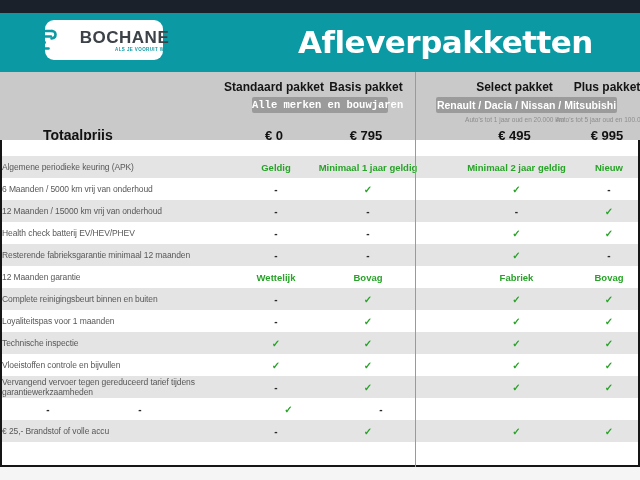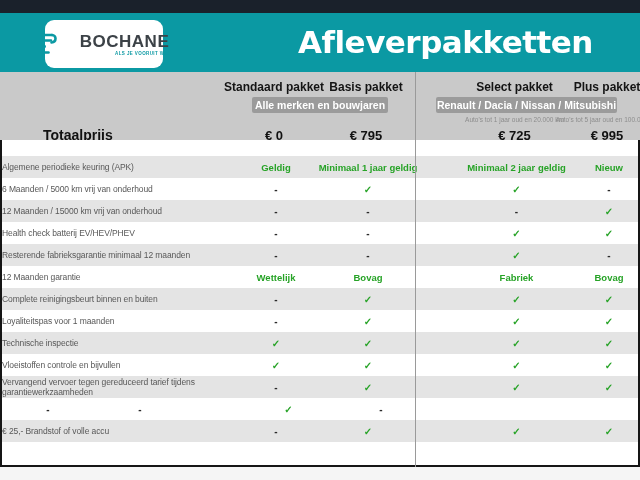--- a/index.html
+++ b/index.html
@@ -2,21 +2,21 @@
 <html><head>
 <meta charset="utf-8">
 <style>
   * { margin:0; padding:0; box-sizing:border-box; }
   html,body { width:640px; height:480px; }
   body { font-family:"Liberation Sans", sans-serif; background:#f5f5f5; }
   .page { position:relative; width:640px; height:480px; overflow:hidden; background:#f5f5f5; }
 
   .topbar { height:13px; background:#1a212b; }
   .teal-header { height:59px; background:#0b99a3; position:relative; }
-  .logo-box { position:absolute; left:45px; top:7px; width:118px; height:48px; background:#fff;
+  .logo-box { position:absolute; left:45px; top:7px; width:118px; height:40px; background:#fff;
               border-radius:9px; display:flex; align-items:center; justify-content:center; gap:21px; }
   .logo-icon { width:20px; height:26px; flex:0 0 auto; }
   .logo-text-wrap { display:flex; flex-direction:column; align-items:flex-end; }
   .logo-name { font-size:17px; font-weight:bold; color:#3c4247; letter-spacing:.5px; line-height:1; }
   .logo-tagline { font-size:4.5px; color:#0b99a3; font-weight:bold; letter-spacing:.4px; margin-top:1px; }
   .page-title { position:absolute; left:298px; top:11px; font-size:31px; font-weight:bold;
                 color:#fff; letter-spacing:-.5px; font-family:"DejaVu Sans", sans-serif; }
 
   .gray-band { height:68px; background:#c9c9c9; padding-top:8px; }
 
@@ -26,21 +26,21 @@
   .c-gap { width:24px; flex:0 0 auto; }
   .c-sel { width:95px; flex:0 0 auto; display:flex; justify-content:center; align-items:center;margin-left:31px; }
   .c-p { width:90px; flex:0 0 auto; display:flex; justify-content:center; align-items:center; }
   .span-sb { width:184px; flex:0 0 auto; }
   .span-selp { width:185px; flex:0 0 auto; }
 
   .col-name { font-weight:bold; font-size:12px; color:#141414; white-space:nowrap; }
   .badges-row { margin-top:3px; }
   .badge { background:#9b9b9b; color:#fff; font-weight:bold; font-size:10.5px; text-align:center;
            padding:1.5px 0 2.5px; border-radius:2px; white-space:nowrap; }
-  .badge-sb { margin:0 24px; }
+  .badge-sb { margin:0 24px;font-family:Liberation Mono, monospace; }
   .badge-selp { margin-right:4px; }
   .captions-row { margin-top:2px; height:9px; }
   .caption { font-size:6.5px; color:#8d8d8d; white-space:nowrap; }
   .prices-row { margin-top:3px; }
   .total-label { font-weight:bold; font-size:14px; color:#111; padding-left:43px; }
   .price { font-weight:bold; font-size:13px; color:#111; white-space:nowrap; }
 
   .table-frame { position:absolute; left:0; right:0; top:140px; height:327px;
                  border:2px solid #151515; border-top:none; background:#fff; }
   .gap-row { height:16px; background:#fff; }
@@ -103,21 +103,21 @@
       <div class="c-b"></div>
       <div class="c-gap"></div>
       <div class="c-sel caption">Auto's tot 1 jaar oud en 20.000 km</div>
       <div class="c-p caption">Auto's tot 5 jaar oud en 100.000 km</div>
     </div>
     <div class="cols prices-row">
       <div class="c-label total-label">Totaalprijs</div>
       <div class="c-s price">€ 0</div>
       <div class="c-b price">€ 795</div>
       <div class="c-gap"></div>
-      <div class="c-sel price">€ 725</div>
+      <div class="c-sel price">€ 495</div>
       <div class="c-p price">€ 995</div>
     </div>
   </div>
 
   <div class="table-frame">
     <div class="gap-row"></div>
     <div>
         <div class="frow alt">
           <div class="c-label rlabel">Algemene periodieke keuring (APK)</div>
           <div class="c-s cell gtext">Geldig</div>

